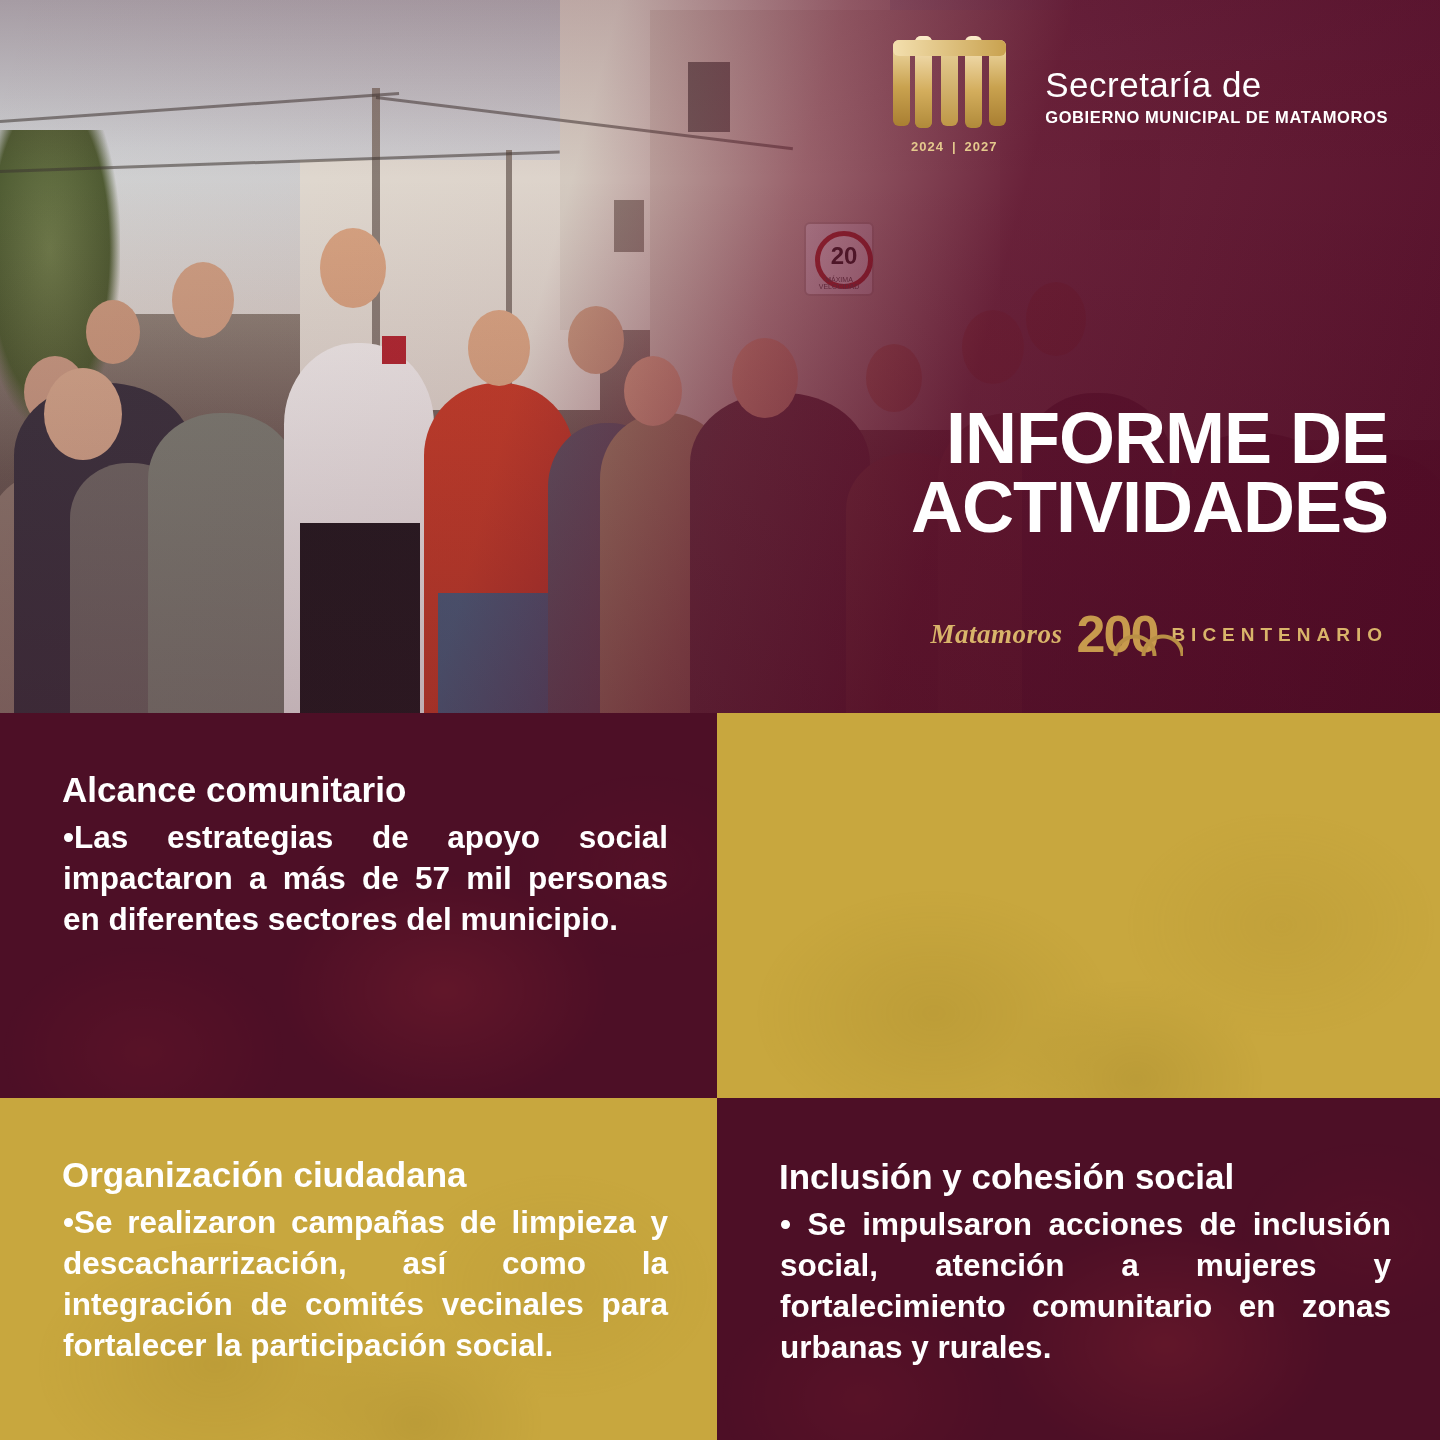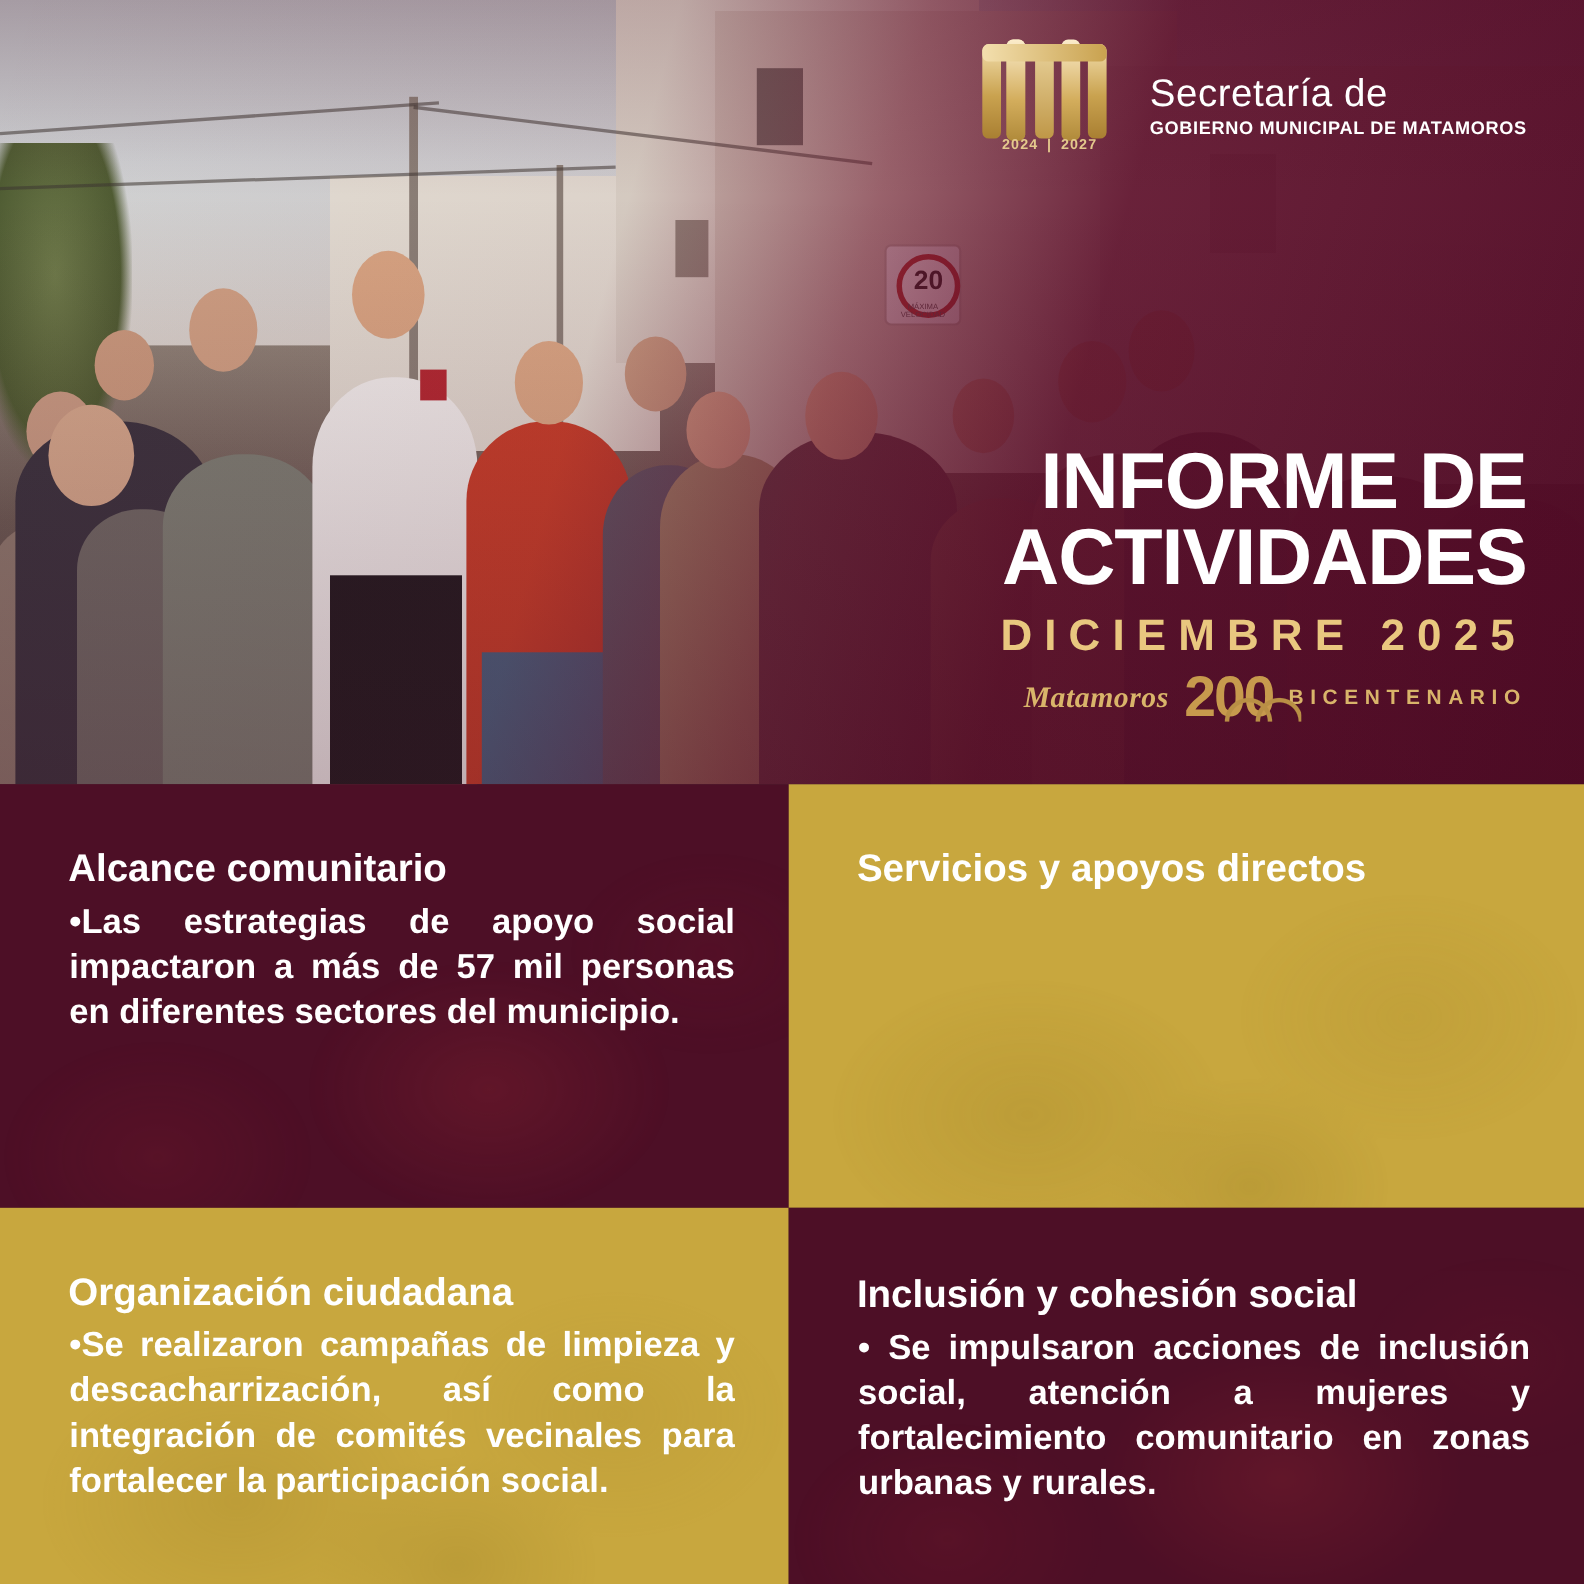--- a/index.html
+++ b/index.html
@@ -127,21 +127,21 @@
     left: 6px; top: 6px;
     width: 126px; height: 92px;
   }
   #logo-mark .bar {
     position: absolute;
     border-radius: 6px;
     background: linear-gradient(180deg, #f3dfae 0%, #c9a24f 55%, #a97f32 100%);
   }
   #logo-mark .years {
     position: absolute;
-    left: 0; right: 0; bottom: 25px;
+    left: 0; right: 0; bottom: 9px;
     text-align: center;
     font: 700 13px/1 "Liberation Sans", sans-serif;
     letter-spacing: 1px;
     color: #e4c98d;
   }
   #logo-mark .years .sep { color: #e4c98d; margin: 0 8px; }
   #logo-text .l1 {
     font: 400 35px/1.06 "Liberation Sans", sans-serif;
     color: #ffffff;
     letter-spacing: .5px;
@@ -360,21 +360,20 @@
       </div>
       <div id="logo-text">
         <div class="l1">Secretaría de</div>
         <div class="l3">GOBIERNO MUNICIPAL DE MATAMOROS</div>
       </div>
     </div>
 
     <div id="headline">
       <div class="h1">INFORME DE</div>
       <div class="h1">ACTIVIDADES</div>
-      <div class="h2">DICIEMBRE 2025</div>
     </div>
 
     <div id="bicentenario">
       <span class="matamoros">Matamoros</span>
       <span class="num">
         <span>200</span>
         <span class="bridge"></span>
       </span>
       <span class="word">BICENTENARIO</span>
     </div>
@@ -386,21 +385,20 @@
       <div class="texture"></div>
       <div class="inner">
         <h3>Alcance comunitario</h3>
         <p>•Las estrategias de apoyo social impactaron a más de 57 mil personas en diferentes sectores del municipio.</p>
       </div>
     </div>
 
     <div class="card card-gold card-r1c2">
       <div class="texture"></div>
       <div class="inner">
-        <h3>Servicios y apoyos directos</h3>
       </div>
     </div>
 
     <div class="card card-gold card-r2c1">
       <div class="texture"></div>
       <div class="inner">
         <h3>Organización ciudadana</h3>
         <p>•Se realizaron campañas de limpieza y descacharrización, así como la integración de comités vecinales para fortalecer la participación social.</p>
       </div>
     </div>

